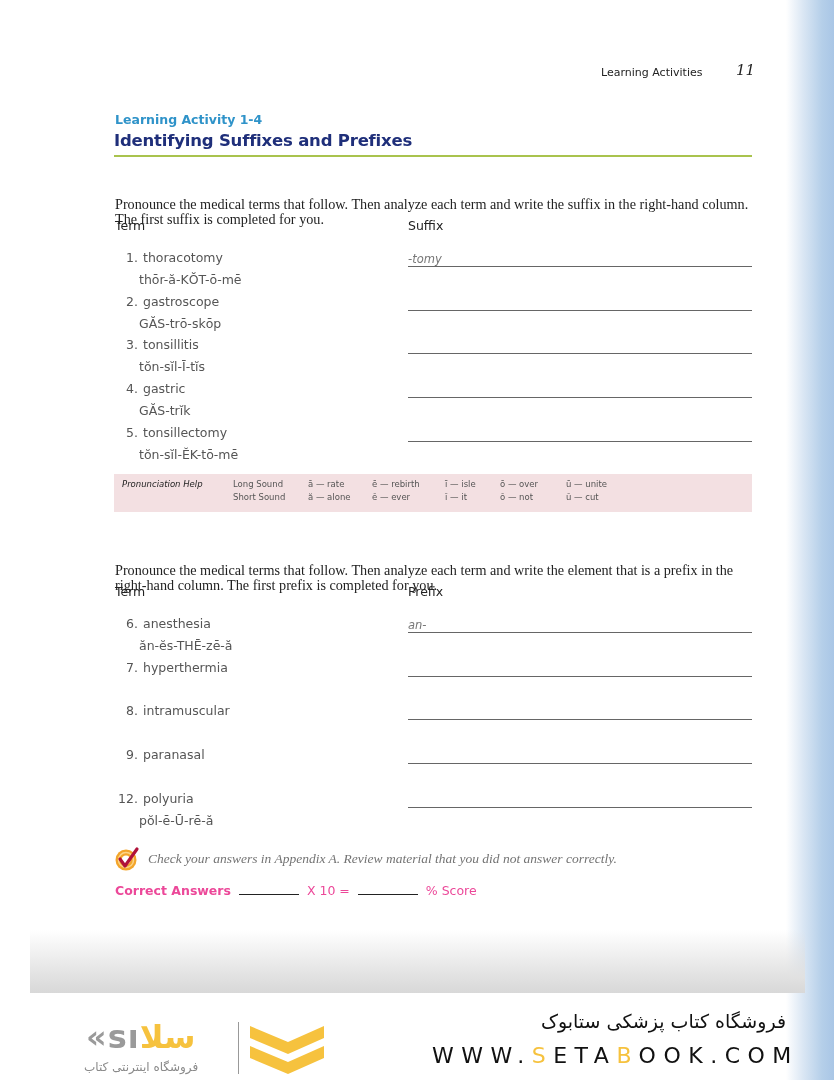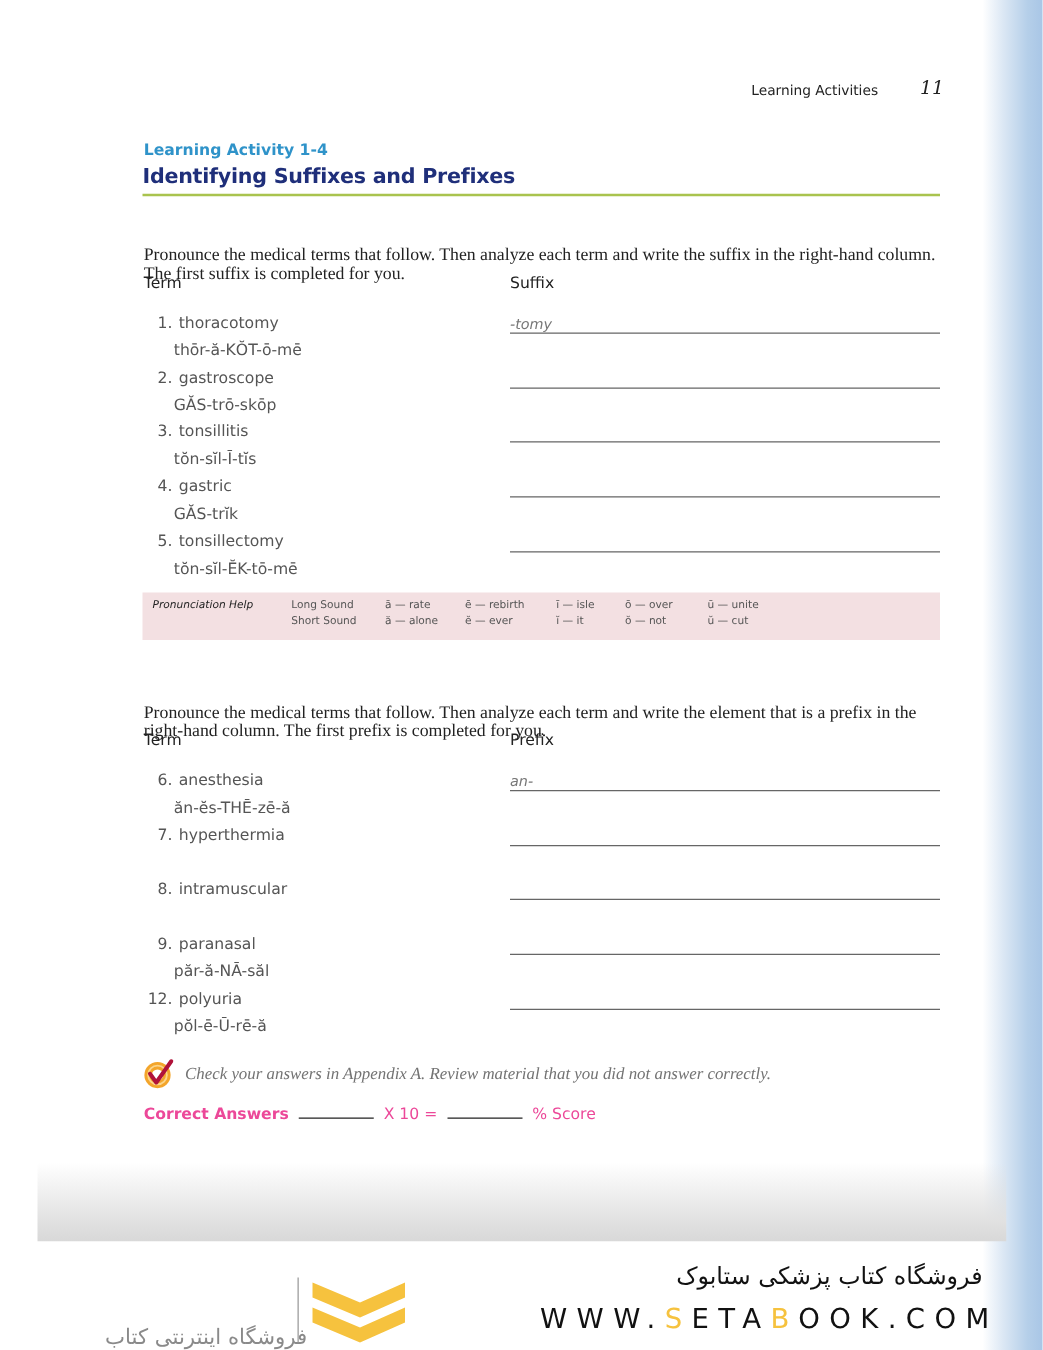--- a/index.html
+++ b/index.html
@@ -88,21 +88,21 @@
   .score-line b { font-weight: bold; }
   .blank { display: inline-block; width: 60px; border-bottom: 1px solid #222; margin: 0 4px; vertical-align: baseline; height: 10px; }
   .footer-logo { position: absolute; left: 66px; top: 1018px; width: 262px; height: 60px; }
   .logo-fa-word {
     position: absolute; left: 20px; top: 0px;
     font-family: "DejaVu Sans", sans-serif; font-size: 32px; font-weight: bold; color: #9a9a9a; letter-spacing: 1px;
   }
   .logo-fa-word .accent { color: #f6c23e; }
   .logo-subtitle {
     position: absolute; left: 18px; top: 42px;
-    font-family: "DejaVu Sans", sans-serif; font-size: 17px; color: #8a8a8a; direction: rtl;
+    font-family: "DejaVu Sans", sans-serif; font-size: 12px; color: #8a8a8a; direction: rtl;
   }
   .logo-divider { position: absolute; left: 172px; top: 4px; width: 1px; height: 52px; background: #999; }
   .logo-chevrons { position: absolute; left: 182px; top: 2px; }
   .footer-fa-title {
     position: absolute; right: 48px; top: 1010px;
     font-family: "DejaVu Sans", sans-serif; font-size: 19px; color: #111; direction: rtl;
   }
   .footer-url {
     position: absolute; left: 432px; top: 1043px;
     font-family: "DejaVu Sans", sans-serif; font-size: 22px; letter-spacing: 7.5px; color: #111;
@@ -207,21 +207,20 @@
 
 <div class="term-item" style="top:703px;">
   <div class="term-line"><span class="term-num">8.</span> <span>intramuscular</span></div>
 </div>
 <div class="answer-line" style="top:701px;">
     <span class="answer-text"></span>
   </div>
 
 <div class="term-item" style="top:747px;">
   <div class="term-line"><span class="term-num">9.</span> <span>paranasal</span></div>
-  <div class="term-line term-pron">păr-ă-NĀ-săl</div>
 </div>
 <div class="answer-line" style="top:745px;">
     <span class="answer-text"></span>
   </div>
 
 <div class="term-item" style="top:791px;">
   <div class="term-line"><span class="term-num">12.</span> <span>polyuria</span></div>
   <div class="term-line term-pron">pŏl-ē-Ū-rē-ă</div>
 </div>
 <div class="answer-line" style="top:789px;">
@@ -240,20 +239,23 @@
 
 <div class="score-line">
   <b>Correct Answers</b>
   <span class="blank"></span>
   <span>X 10 =</span>
   <span class="blank"></span>
   <span>% Score</span>
 </div>
 
 <div class="footer-logo">
+  <div class="logo-fa-word">
+    <span>«sı</span><span class="accent">سلا</span>
+  </div>
   <div class="logo-subtitle">فروشگاه اینترنتی کتاب</div>
   <div class="logo-divider"></div>
   <svg class="logo-chevrons" width="80" height="58" viewBox="0 0 80 58">
     <path d="M2 6 L40 22 L76 6 L76 18 L40 34 L2 18 Z" fill="#f6c23e"></path>
     <path d="M2 26 L40 42 L76 26 L76 38 L40 54 L2 38 Z" fill="#f6c23e"></path>
   </svg>
 </div>
 
 <div class="footer-fa-title">فروشگاه کتاب پزشکی ستابوک</div>
 <div class="footer-url">

